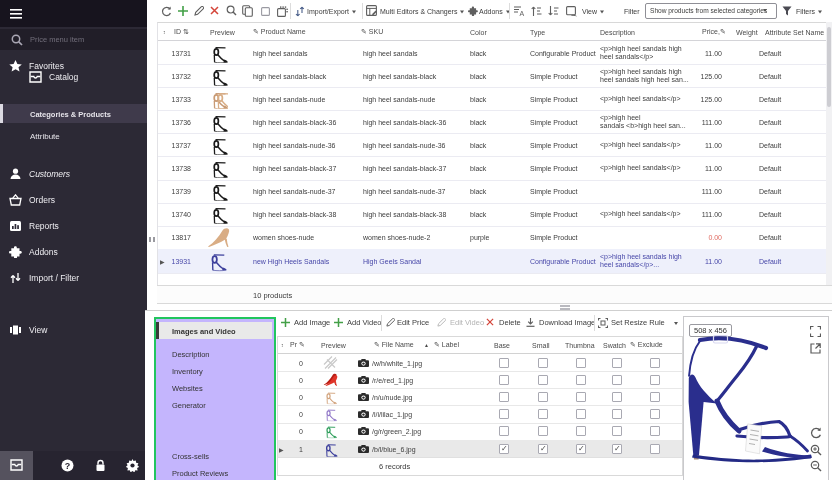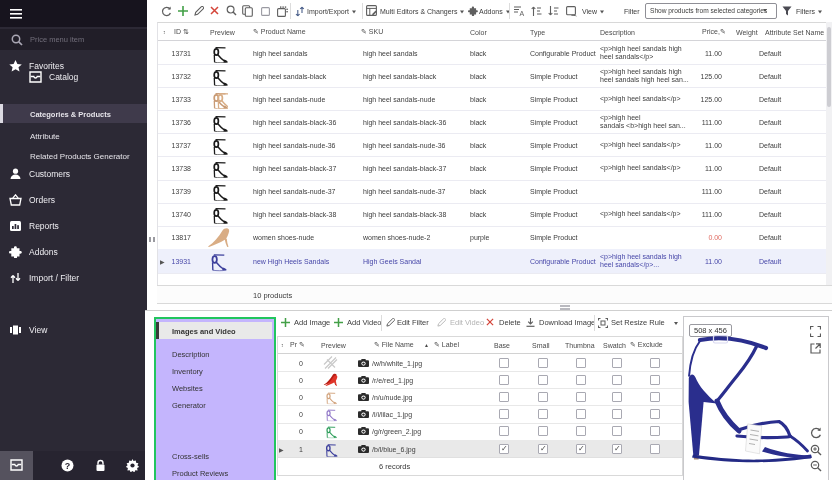--- a/index.html
+++ b/index.html
@@ -90,24 +90,21 @@
         </svg>
       <span class="lbl">Catalog</span>
     </div>
     <div class="subitem" id="selitem" style="top:104px;">
       <div id="selbar"></div>
         <span class="lbl">Categories &amp; Products</span>
     </div>
     <div class="subitem" style="top:127px;">
         <span class="lbl">Attribute</span>
       </div>
-    <div class="subitem" style="top:147px;">
-        <span class="lbl">Related Products Generator</span>
-      </div>
-    <div class="mitem" style="top:163px;">
+    <div class="mitem" style="top:163px;font-style:italic;">
       <svg width="13" height="12" viewBox="0 0 13 12">
           <circle cx="6.5" cy="3.2" r="2.6" fill="#fff"></circle>
           <path d="M1.5 11c.3-3 2.3-4.6 5-4.6s4.7 1.6 5 4.6z" fill="#fff"></path>
         </svg>
       <span class="lbl">Customers</span>
     </div>
     <div class="mitem" style="top:189px;">
       <svg width="13" height="12" viewBox="0 0 13 12">
           <path d="M1 4.5h11l-1.3 6.5H2.3z" fill="none" stroke="#fff" stroke-width="1.3"></path>
           <path d="M3.8 4.2L6.5.8l2.7 3.4" fill="none" stroke="#fff" stroke-width="1.2"></path>
@@ -446,21 +443,21 @@
         </svg>
       <span class="abs" style="left:17px;top:7px;">Add Image</span>
       <svg class="abs" style="left:57px;top:7px" width="9" height="9" viewBox="0 0 9 9">
           <path d="M4.5 0v9M0 4.5h9" stroke="#43a047" stroke-width="1.5"></path>
         </svg>
       <span class="abs" style="left:70px;top:7px;">Add Video</span>
       <div class="tbsep" style="left:104px;top:4px;"></div>
       <svg class="abs" style="left:109px;top:7px" width="9" height="9" viewBox="0 0 10 10">
           <path d="M1 9l.7-2.6L7.4.7a1.1 1.1 0 011.6 0l.4.4a1.1 1.1 0 010 1.6L3.6 8.3z" fill="none" stroke="#5f5f5f" stroke-width="1.1"></path>
         </svg>
-      <span class="abs" style="left:120px;top:7px;">Edit Filter</span>
+      <span class="abs" style="left:120px;top:7px;">Edit Price</span>
       <svg class="abs" style="left:160px;top:7px" width="9" height="9" viewBox="0 0 10 10">
           <path d="M1 9l.7-2.6L7.4.7a1.1 1.1 0 011.6 0l.4.4a1.1 1.1 0 010 1.6L3.6 8.3z" fill="none" stroke="#b9b9b9" stroke-width="1.1"></path>
         </svg>
       <span class="abs" style="left:173px;top:7px;color:#b3b3b3;">Edit Video</span>
       <svg class="abs" style="left:209px;top:7px" width="8" height="8" viewBox="0 0 9 9">
           <path d="M1 1l7 7M8 1L1 8" stroke="#d4453a" stroke-width="1.4"></path>
         </svg>
       <span class="abs" style="left:222px;top:7px;">Delete</span>
       <svg class="abs" style="left:249px;top:7px" width="9" height="9" viewBox="0 0 9 9">
           <path d="M4.5 0v6M4.5 6L2.2 3.7M4.5 6l2.3-2.3" stroke="#5f5f5f" stroke-width="1.1" fill="none"></path>

